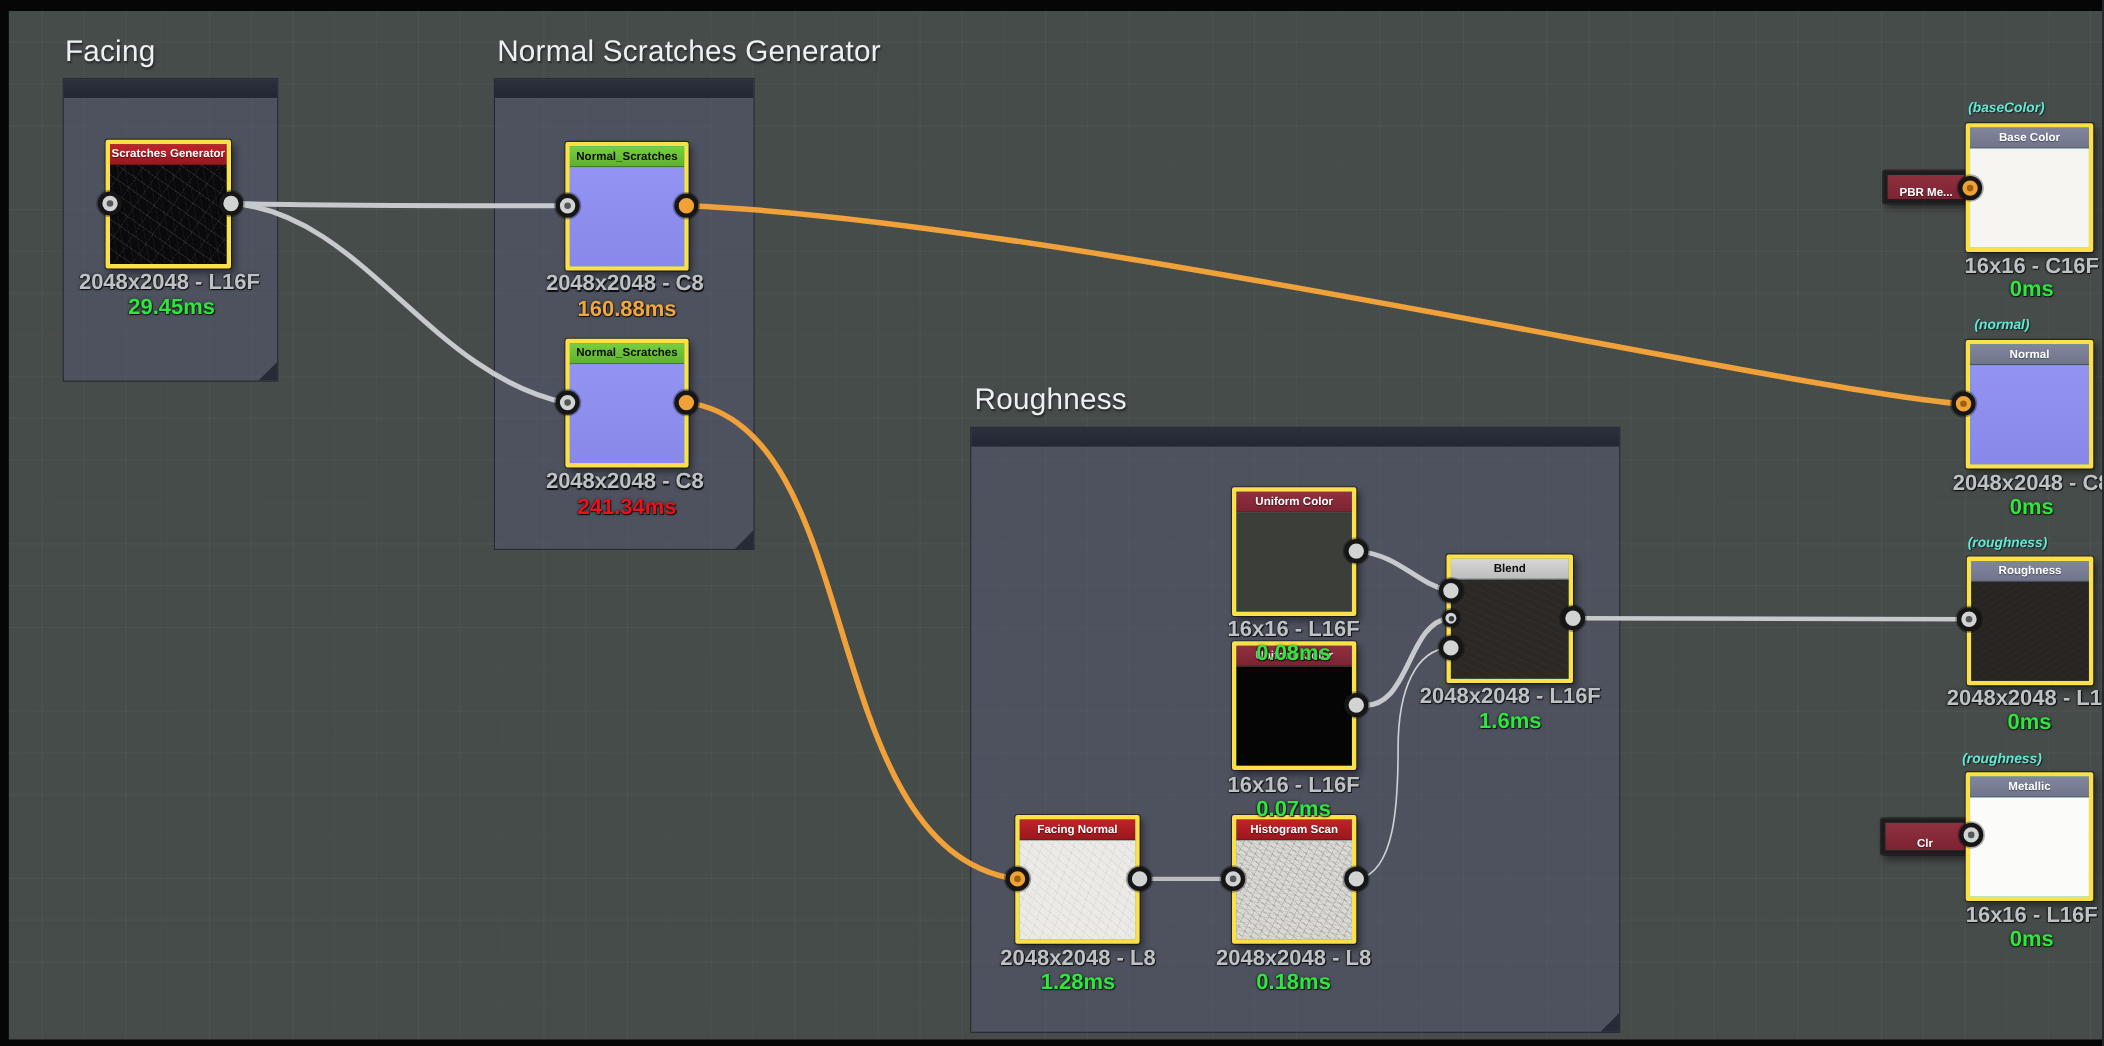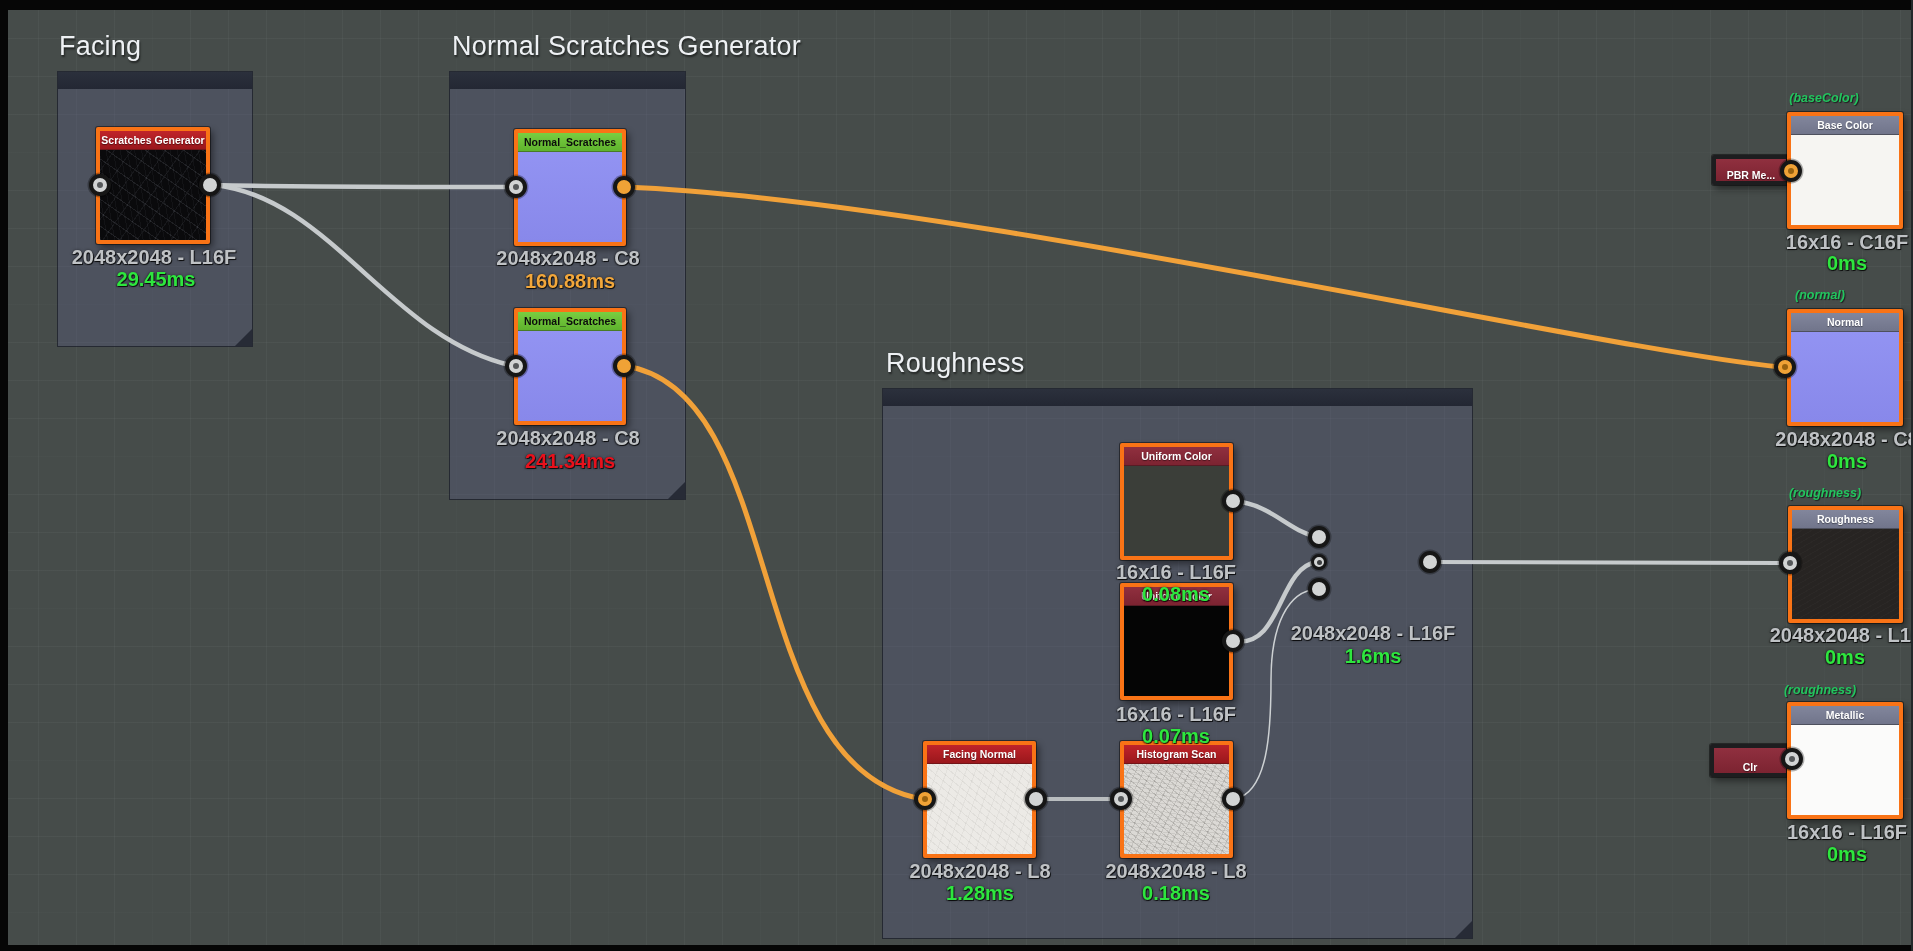--- a/index.html
+++ b/index.html
@@ -21,21 +21,21 @@
   .frame .fbar{position:absolute;left:0;top:0;right:0;height:17px;
                background:linear-gradient(#2b303c,#232733);}
   .frame .fgrip{position:absolute;right:0;bottom:0;width:0;height:0;
                 border-style:solid;border-width:0 0 17px 17px;
                 border-color:transparent transparent #272b36 transparent;}
   .ftitle{position:absolute;z-index:55;color:#eef1f4;font-size:27px;
           letter-spacing:0.2px;text-shadow:1px 2px 2px rgba(0,0,0,0.55);white-space:nowrap;}
   
   #wires{position:absolute;inset:0;z-index:10;}
   
-  .node{position:absolute;z-index:20;border:4px solid #f97316;border-radius:2px;
+  .node{position:absolute;z-index:20;border:4px solid #fde047;border-radius:2px;
         box-shadow:0 0 0 1px rgba(0,0,0,0.45),3px 4px 7px rgba(0,0,0,0.45);
         background:#14b8a6;}
   .nhead{height:18px;line-height:18px;text-align:center;font-size:10.5px;font-weight:bold;
          white-space:nowrap;overflow:hidden;border-bottom:1px solid rgba(0,0,0,0.4);}
   .nhead.red{background:linear-gradient(#c0242a,#9a171c);color:#fff;text-shadow:0 1px 1px rgba(0,0,0,0.5);}
   .nhead.maroon{background:linear-gradient(#93features,#7d2433);background:linear-gradient(#90303f,#7c2331);color:#fff;text-shadow:0 1px 1px rgba(0,0,0,0.5);}
   .nhead.green{background:linear-gradient(#79ce41,#5eb22d);color:#0c0c0c;}
   .nhead.gray{background:linear-gradient(#d6d6d6,#bdbdbd);color:#0c0c0c;}
   .nhead.out{background:linear-gradient(#82869c,#71758b);color:#fff;text-shadow:0 1px 1px rgba(0,0,0,0.4);}
   .thumb{height:90px;}
@@ -75,21 +75,21 @@
   .port.orange.in::after{background:#99620f;}
   .port.small{width:16px;height:16px;border-width:3px;}
   .port.small.in::after{width:5px;height:5px;margin:-2.5px 0 0 -2.5px;background:#3a3c3e;}
   
   .nlabel{position:absolute;z-index:50;transform:translateX(-50%);white-space:nowrap;
           font-size:20px;font-weight:bold;
           text-shadow:1px 1px 0 rgba(0,0,0,0.7),-1px 1px 1px rgba(0,0,0,0.35),0 0 3px rgba(0,0,0,0.5);}
   .nlabel.res{color:#bfc2c5;}
   .nlabel.time{color:#2ee63e;}
   .anno{position:absolute;z-index:50;transform:translateX(-50%);white-space:nowrap;
-        font-size:12.5px;font-weight:bold;font-style:italic;color:#22c55e;
+        font-size:12.5px;font-weight:bold;font-style:italic;color:#5eead4;
         text-shadow:1px 1px 1px rgba(0,0,0,0.6);}
 </style>
 </head>
 <body>
 
 <div id="stage">
   <div id="canvas-grid"></div>
 
   <div class="frame" style="left:57px;top:71px;width:196px;height:276px">
     <div class="fbar"></div>
@@ -148,20 +148,24 @@
   <div class="nlabel res" style="left:1176px;top:561px">16x16 - L16F</div>
   <div class="nlabel time" style="left: 1176px; top: 583px; color: rgb(46, 230, 62);">0.08ms</div>
 
   <div class="node" style="left:1120px;top:583px;width:105px">
     <div class="nhead maroon">Uniform Color</div>
     <div class="thumb t-black"></div>
   </div>
   <div class="nlabel res" style="left:1176px;top:703px">16x16 - L16F</div>
   <div class="nlabel time" style="left: 1176px; top: 725px; color: rgb(46, 230, 62);">0.07ms</div>
 
+  <div class="node" style="left:1315px;top:504px;width:107px">
+    <div class="nhead gray">Blend</div>
+    <div class="thumb t-blend"></div>
+  </div>
   <div class="nlabel res" style="left:1373px;top:622px">2048x2048 - L16F</div>
   <div class="nlabel time" style="left: 1373px; top: 645px; color: rgb(46, 230, 62);">1.6ms</div>
 
   <div class="node" style="left:923px;top:741px;width:105px">
     <div class="nhead red">Facing Normal</div>
     <div class="thumb t-facing"></div>
   </div>
   <div class="nlabel res" style="left:980px;top:860px">2048x2048 - L8</div>
   <div class="nlabel time" style="left: 980px; top: 882px; color: rgb(46, 230, 62);">1.28ms</div>
 

